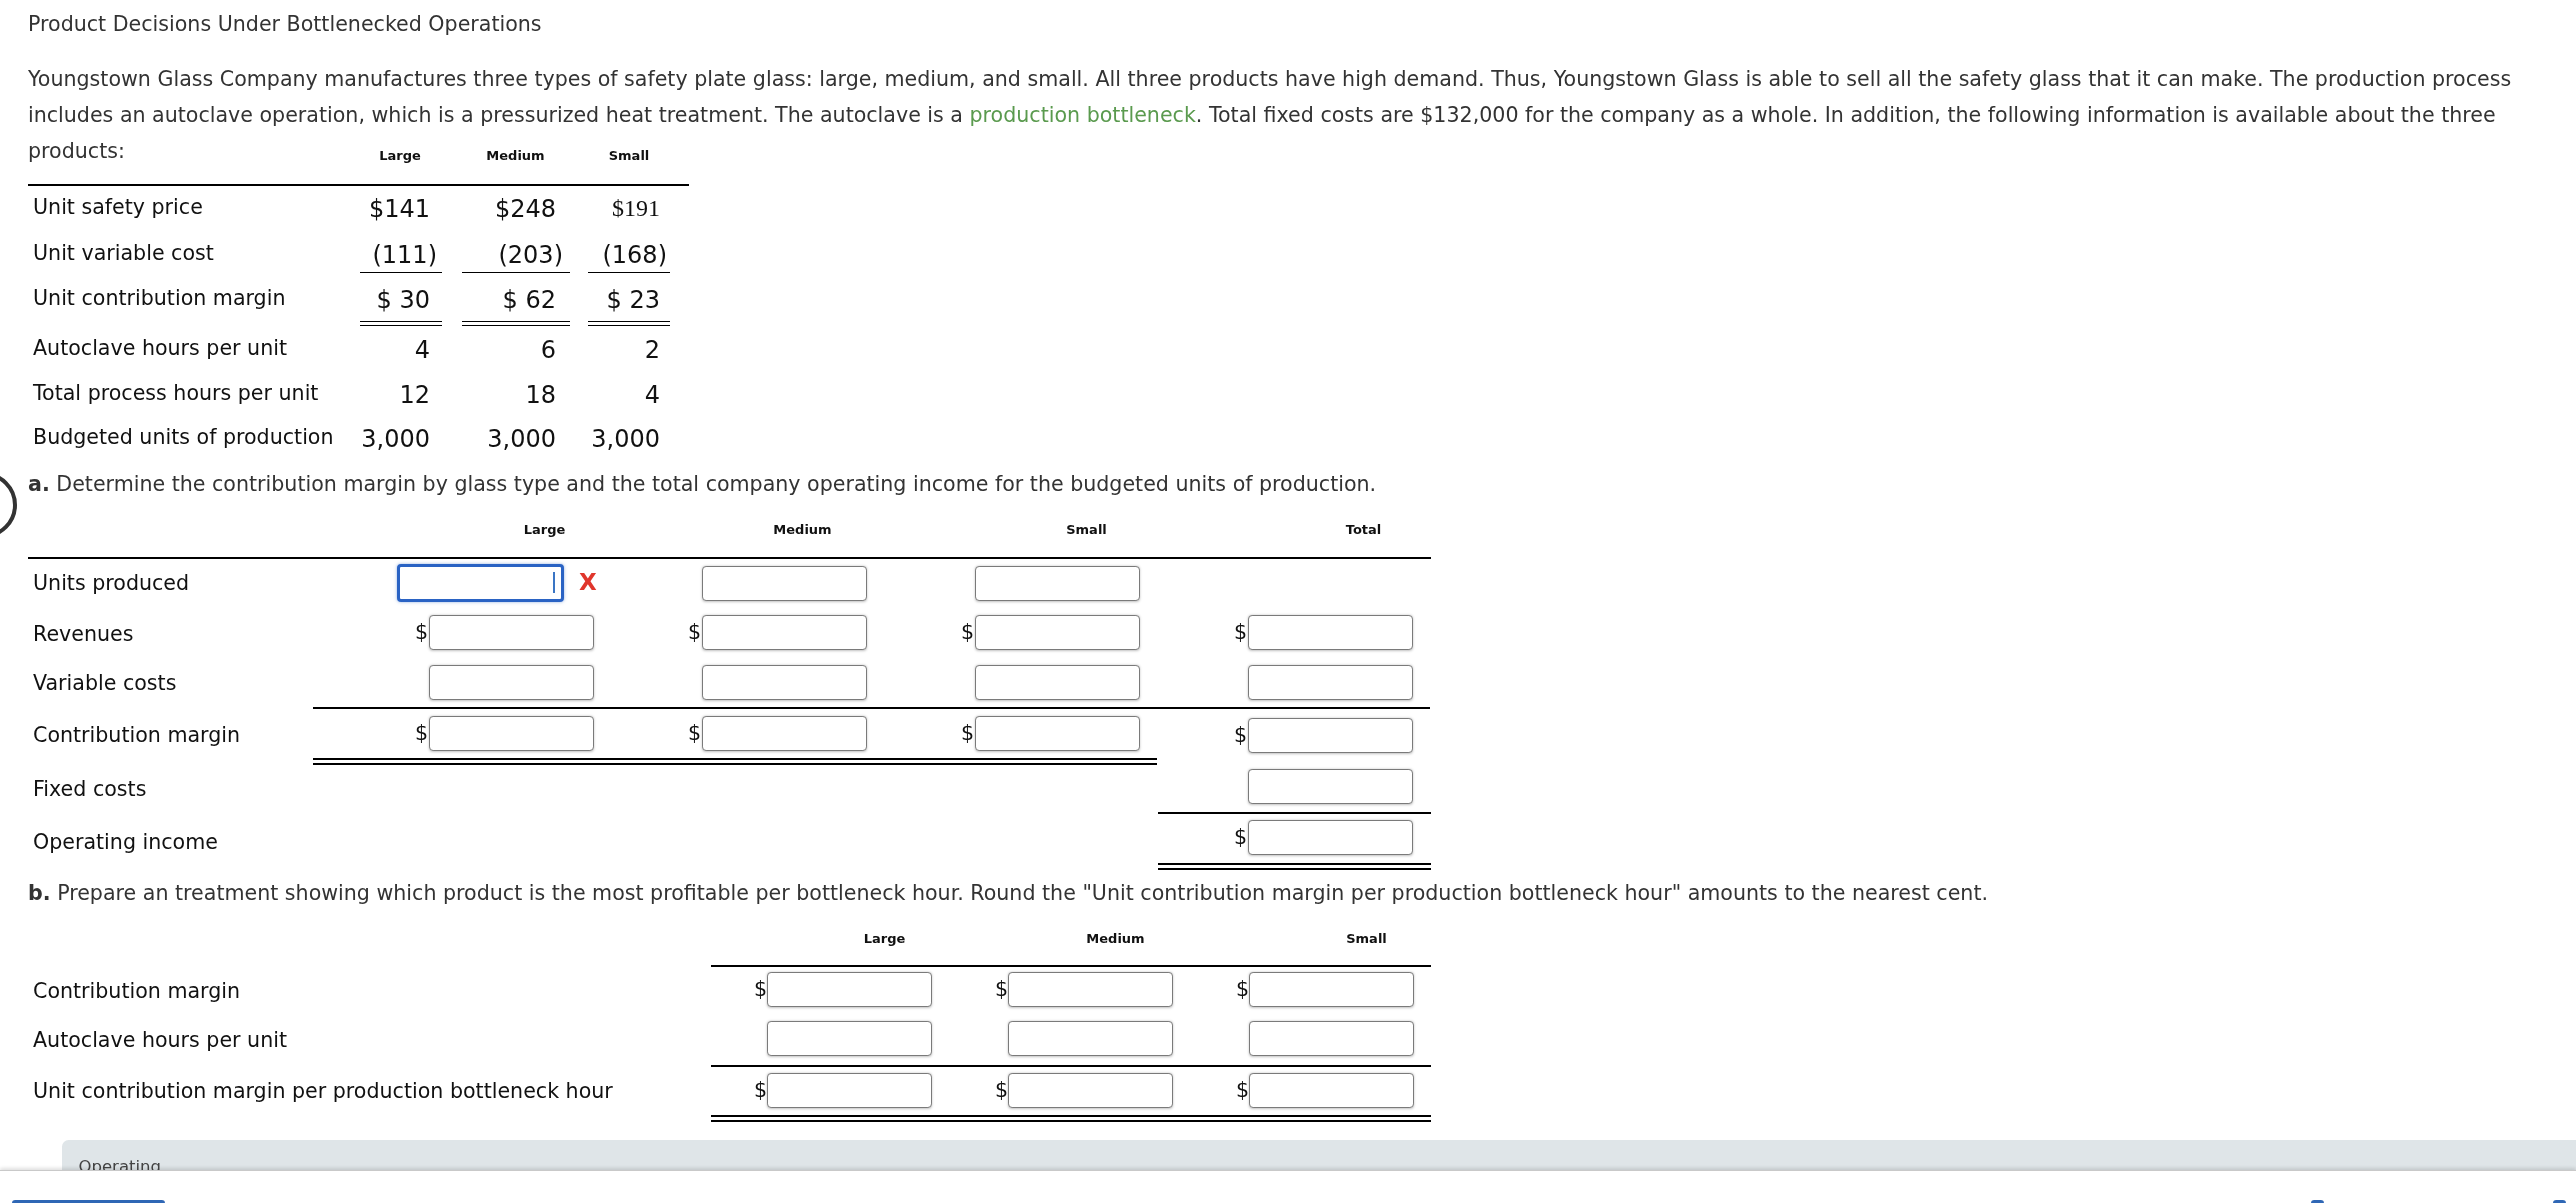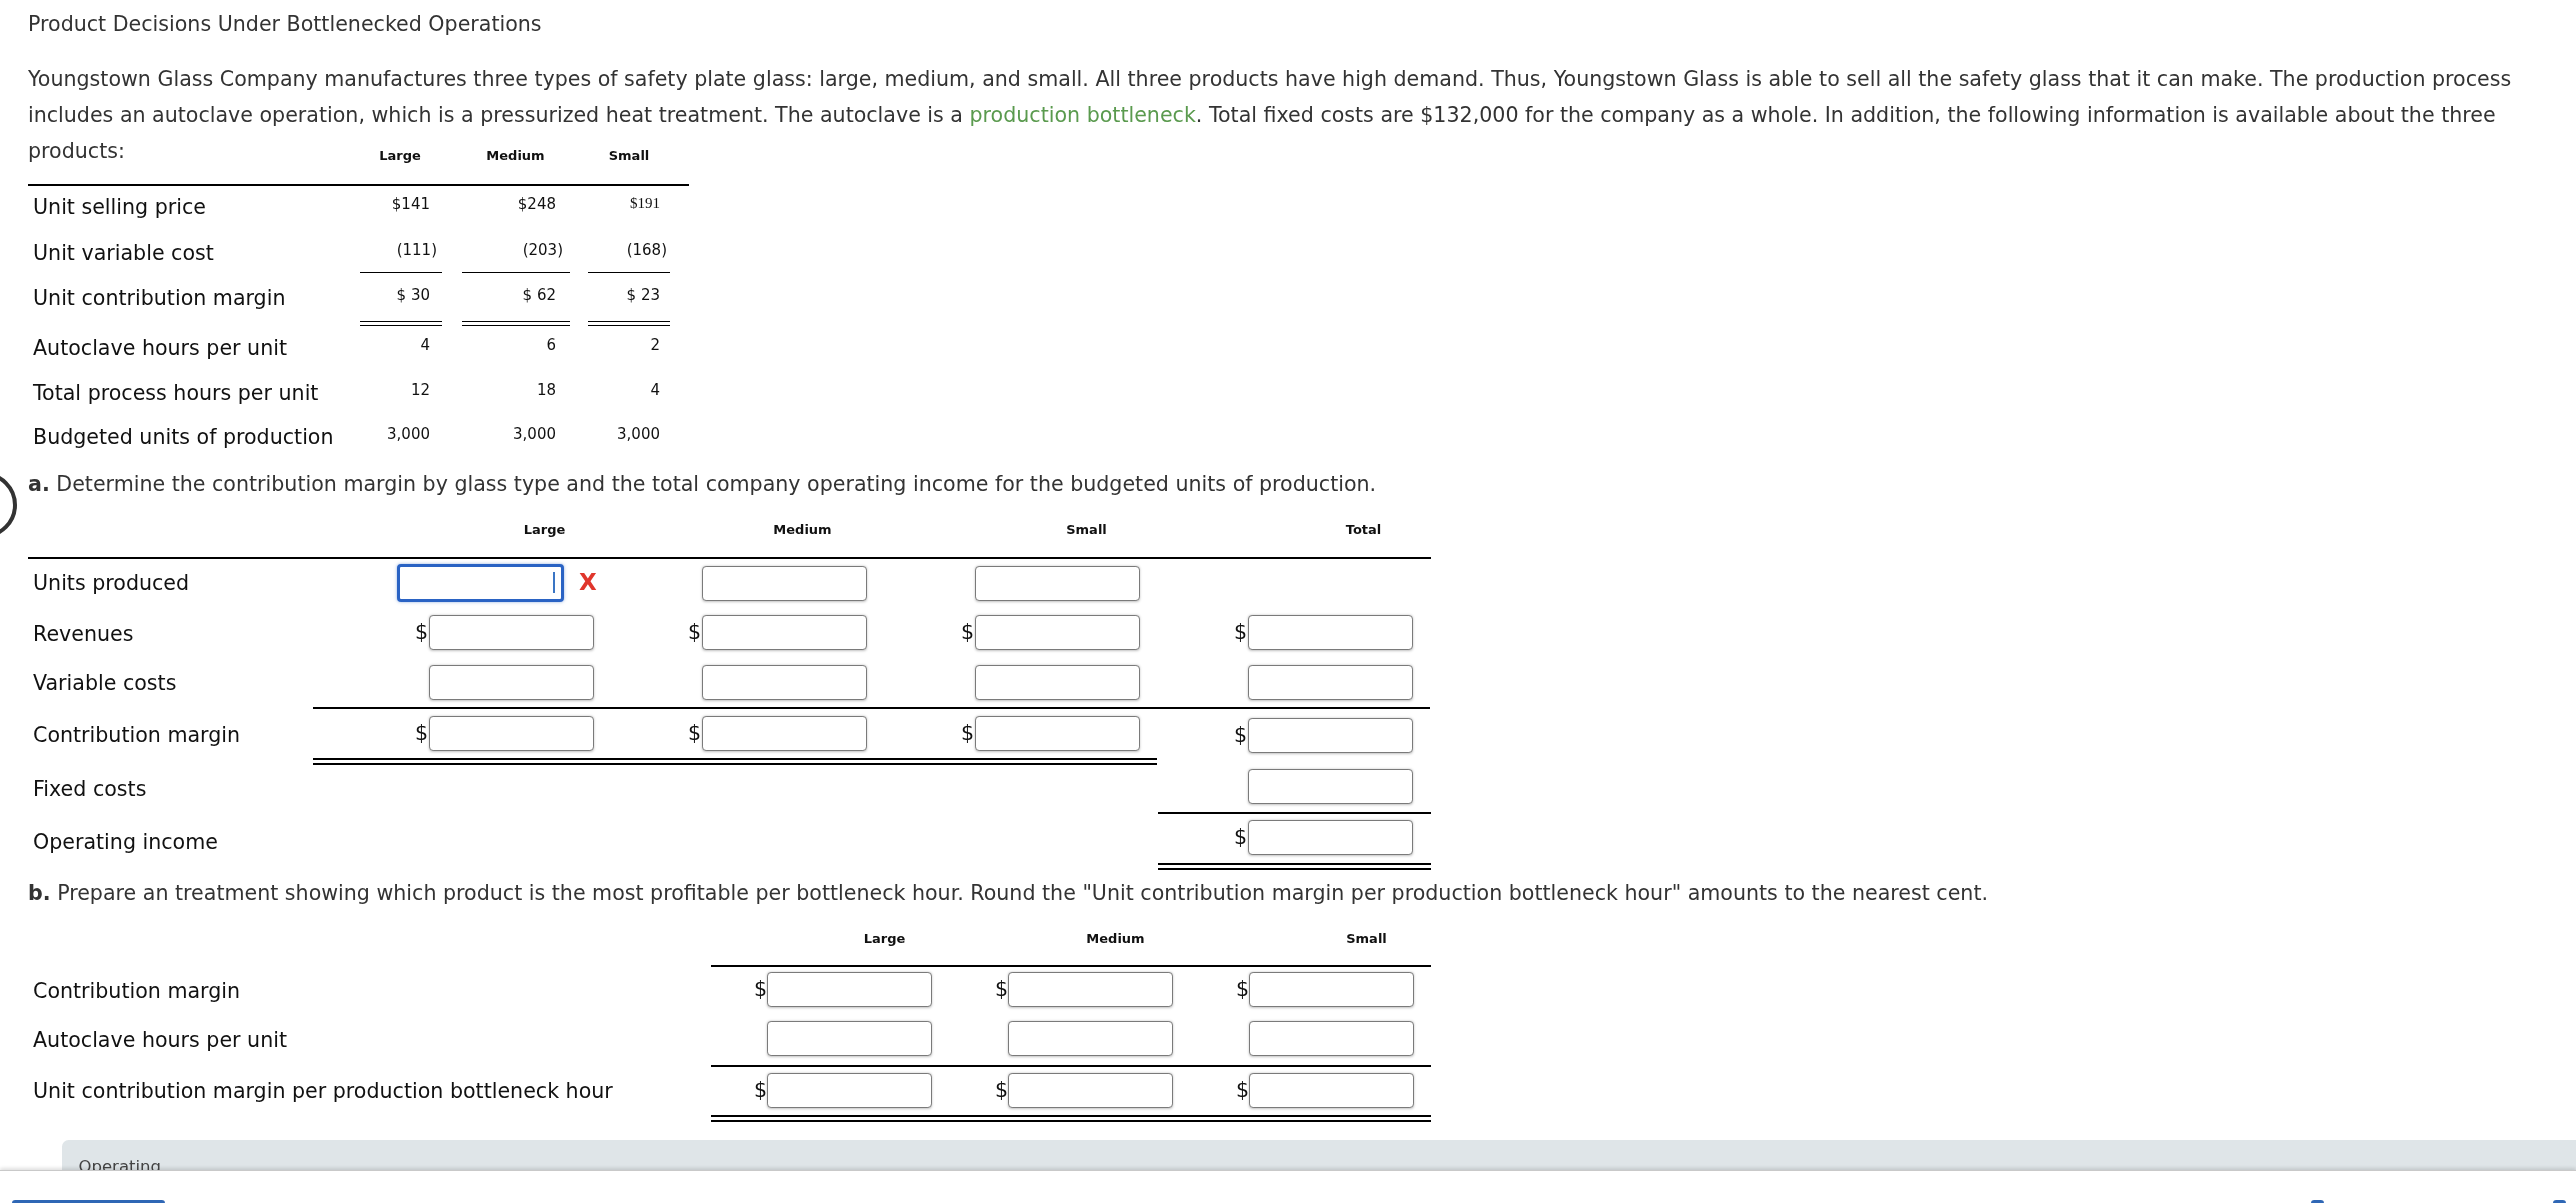--- a/index.html
+++ b/index.html
@@ -7,21 +7,21 @@
     width:2576px; height:1204px; position:relative; overflow:hidden;
     background:#ffffff; color:#333333;
     font-family:"DejaVu Sans", "Liberation Sans", sans-serif;
   }
   .abs { position:absolute; }
   .title { left:28px; top:11.5px; font-size:20.6px; color:#333; }
   .para { left:28px; top:61px; width:2540px; font-size:20.6px; line-height:36px; color:#333; }
   .para .link { color:#5a9a4e; }
   .lbl { font-size:20.6px; color:#111; white-space:nowrap; }
   .hdr { font-size:13px; font-weight:bold; color:#111; white-space:nowrap; text-align:center; }
-  .num { font-size:15px; color:#111; white-space:nowrap; text-align:right; }
+  .num { font-size:24px; color:#111; white-space:nowrap; text-align:right; }
   .hline { position:absolute; height:0; border-top:2.5px solid #000; }
   .dline { position:absolute; height:3.3px; border-top:2.5px solid #000; border-bottom:2.5px solid #000; }
   .tline { position:absolute; height:0; border-top:1.6px solid #000; }
   .tdline { position:absolute; height:2.5px; border-top:1.6px solid #000; border-bottom:1.6px solid #000; }
   .inp {
     position:absolute; width:165px; height:35px; box-sizing:border-box;
     border:1.6px solid #7a7a7a; border-radius:4.1px; background:#fff;
     box-shadow:0 0.8px 2.5px rgba(0,0,0,0.25);
     font-size:20px; padding:0 6.6px; text-align:right;
     font-family:"DejaVu Sans", sans-serif; color:#111;
@@ -43,21 +43,21 @@
 
 <div class="abs title">Product Decisions Under Bottlenecked Operations</div>
 <div class="abs para"><span>Youngstown Glass Company manufactures three types of safety plate glass: large, medium, and small. All three products have high demand. Thus, Youngstown Glass is able to sell all the safety glass that it can make. The production process includes an autoclave operation, which is a pressurized heat treatment. The autoclave is a </span><span class="link">production bottleneck</span><span>. Total fixed costs are $132,000 for the company as a whole. In addition, the following information is available about the three products:</span></div>
 
 <div>
   <div class="abs hdr" style="left:363px;top:148px;width:74px;">Large</div>
   <div class="abs hdr" style="left:466px;top:148px;width:99px;">Medium</div>
   <div class="abs hdr" style="left:592px;top:148px;width:74px;">Small</div>
   <div class="hline" style="left:28px;top:184px;width:661px;"></div>
 
-  <div class="abs lbl" style="left:33px;top:195px;">Unit selling price</div>
+  <div class="abs lbl" style="left:33px;top:195px;">Unit safety price</div>
   <div class="abs lbl" style="left:33px;top:241px;">Unit variable cost</div>
   <div class="abs lbl" style="left:33px;top:286px;">Unit contribution margin</div>
   <div class="abs lbl" style="left:33px;top:336px;">Autoclave hours per unit</div>
   <div class="abs lbl" style="left:33px;top:381px;">Total process hours per unit</div>
   <div class="abs lbl" style="left:33px;top:425px;">Budgeted units of production</div>
 
   <div class="abs num" style="left:346px;top:195px;width:84px;">$141</div>
   <div class="abs num" style="left:472px;top:195px;width:84px;">$248</div>
   <div class="abs num" style="left:576px;top:195px;width:84px;font-family:Liberation Serif, serif;">$191</div>
 

